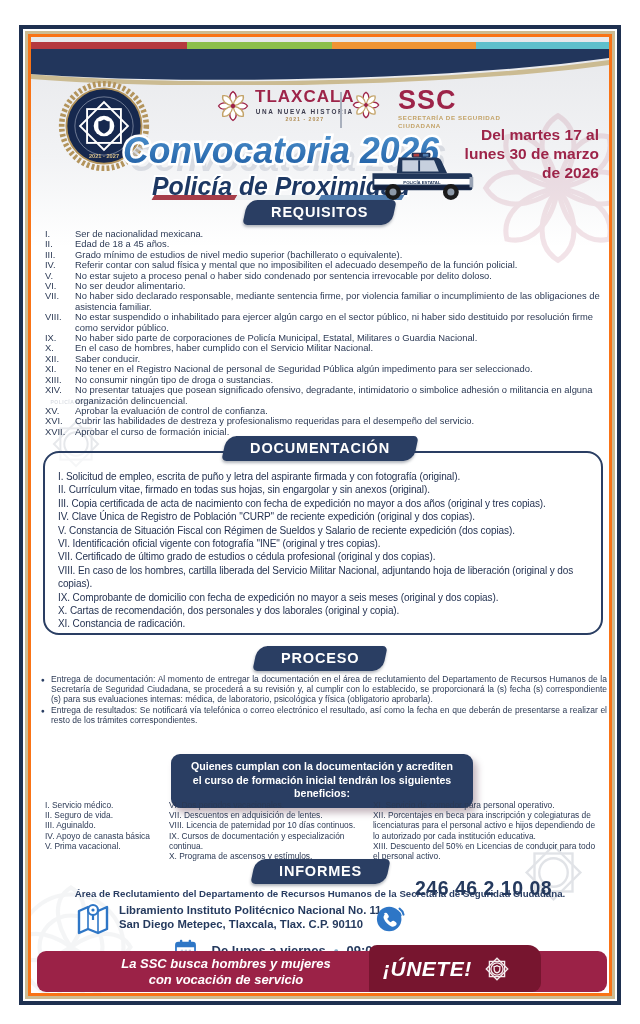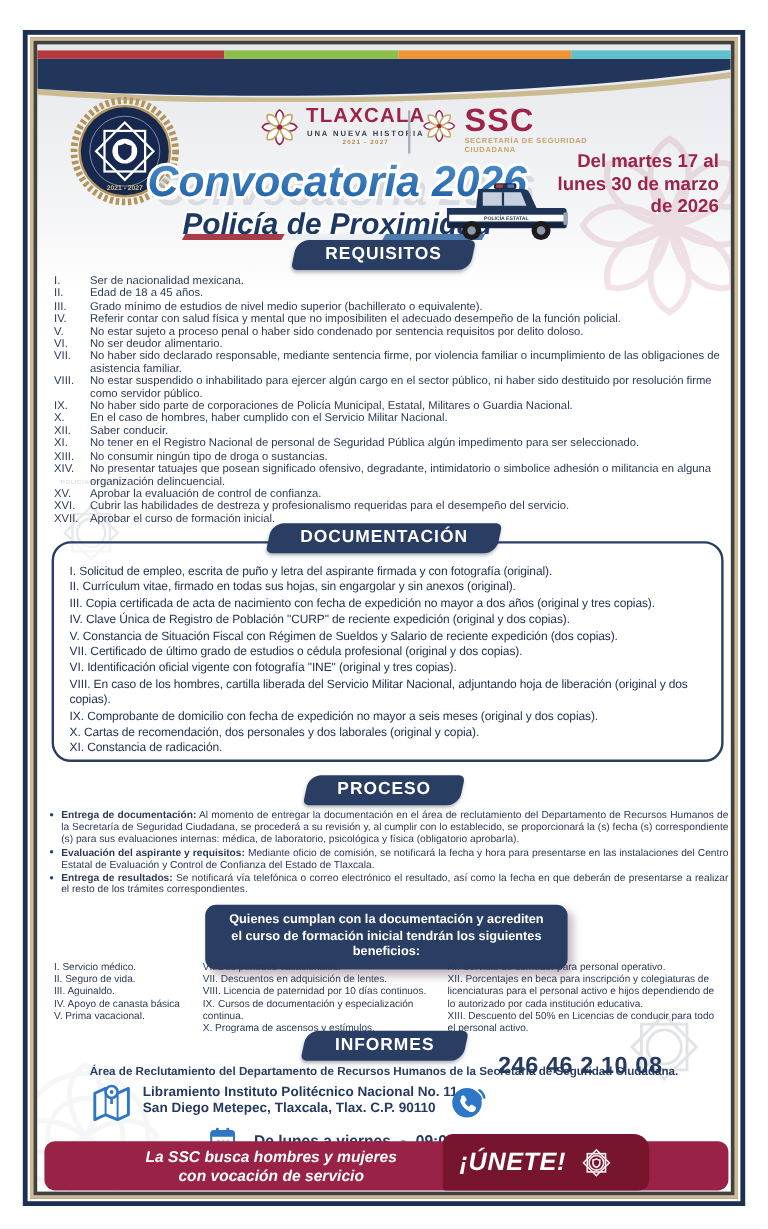--- a/index.html
+++ b/index.html
@@ -1,42 +1,42 @@
 <!DOCTYPE html>
 <html><head>
 <meta charset="utf-8">
 <style>
   * { margin:0; padding:0; box-sizing:border-box; }
   html,body { width:640px; height:1024px; background:#fff; font-family:"Liberation Sans", sans-serif; }
   body { position:relative; overflow:hidden; }
 
   .frame { position:absolute; left:19px; top:25px; width:602px; height:980px;
            border:4px solid #1e3050; background:#fff; }
-  .inner-border { position:absolute; inset:2px; border:3px solid #cdbc93; background:#404040; }
+  .inner-border { position:absolute; inset:2px; border:3px solid #cdbc93; background:#f97316; }
   .content { position:absolute; inset:3px; overflow:hidden;
              background:linear-gradient(180deg,#e7e8eb 0,#f2f3f5 120px,#ffffff 210px); }
 
   
   .wm { position:absolute; pointer-events:none; }
 
   
   .stripes { position:absolute; left:0; top:5px; width:100%; height:7px; display:flex; }
   .stripes div { height:100%; }
   .swoosh { position:absolute; left:0; top:12px; width:100%; height:36px; }
 
   
   .badge-logo { position:absolute; left:26px; top:42px; width:94px; height:94px; }
   .tlx { position:absolute; left:185px; top:50px; display:flex; align-items:flex-start; }
   .tlx-flower { width:34px; height:34px; margin-top:2px; }
   .tlx-txt { margin-left:5px; text-align:center; }
   .tlx-name { font-size:17px; font-weight:bold; letter-spacing:1px; color:#9d2449; }
   .tlx-tag  { font-size:6.4px; font-weight:bold; letter-spacing:1.6px; color:#3c3c4e; margin-top:1px; }
   .tlx-years{ font-size:5.2px; font-weight:bold; letter-spacing:1px; color:#b08c52; margin-top:1px; }
   .logo-divider { position:absolute; left:309px; top:55px; width:1.5px; height:36px; background:#a9b0bd; }
-  .ssc { position:absolute; left:320px; top:51px; display:flex; align-items:flex-start; }
+  .ssc { position:absolute; left:320px; top:51px; display:flex; align-items:flex-start;gap:11px; }
   .ssc-flower { width:30px; height:30px; margin-top:2px; }
   .ssc-txt { margin-left:6px; }
   .ssc-abbr { font-size:27px; font-weight:bold; letter-spacing:1px; color:#9d2449; line-height:24px; }
   .ssc-sub  { font-size:6.2px; font-weight:bold; letter-spacing:.6px; color:#c3a368; margin-top:2px; line-height:7.5px; }
 
   .dates { position:absolute; left:400px; top:88px; width:168px; text-align:right;
            font-size:15.5px; line-height:19px; font-weight:bold; color:#9d2449; }
 
   .title-wrap { position:absolute; left:80px; top:88px; width:340px; height:84px; }
   .tricolor { position:absolute; left:122px; top:158px; width:250px; height:5px; display:flex;
@@ -63,21 +63,21 @@
   .doc-box { position:absolute; left:12px; top:414px; width:560px; height:184px;
              border:2.5px solid #2a3e63; border-radius:16px; background:rgba(255,255,255,.6); }
   .doc-list { padding:17px 13px 6px 13px; font-size:10px; line-height:13.4px;
               color:#253352; letter-spacing:-.1px; }
 
   
   .proc-list { position:absolute; left:10px; top:638px; width:566px;
                font-size:8.5px; line-height:9.9px; color:#2c3a55; text-align:justify; }
   .proc-item { position:relative; padding-left:10px; margin-bottom:1px; }
   .proc-item::before { content:"●"; position:absolute; left:0; top:0; font-size:6.5px; color:#2a3e63; }
-  .proc-lead { font-weight:bold; }
+  .proc-lead { font-weight:normal; }
 
   
   .ben-banner { position:absolute; left:140px; top:717px; width:302px; background:#2a3e63;
                 color:#fff; border-radius:9px; text-align:center; font-weight:bold;
                 font-size:10.6px; line-height:13.5px; padding:6px 8px 7px;
                 box-shadow:4px 5px 7px rgba(90,50,70,.35); }
   .ben-col { position:absolute; top:763px; font-size:8.4px; line-height:10.2px; color:#2c3a55; }
   .ben-col-1 { left:14px;  width:112px; }
   .ben-col-2 { left:138px; width:202px; }
   .ben-col-3 { left:342px; width:230px; }
@@ -286,21 +286,21 @@
         <span class="req-text">Grado mínimo de estudios de nivel medio superior (bachillerato o equivalente).</span>
       </div>
 
       <div class="req-row">
         <span class="req-num">IV.</span>
         <span class="req-text">Referir contar con salud física y mental que no imposibiliten el adecuado desempeño de la función policial.</span>
       </div>
 
       <div class="req-row">
         <span class="req-num">V.</span>
-        <span class="req-text">No estar sujeto a proceso penal o haber sido condenado por sentencia requisitos por delito doloso.</span>
+        <span class="req-text">No estar sujeto a proceso penal o haber sido condenado por sentencia irrevocable por delito doloso.</span>
       </div>
 
       <div class="req-row">
         <span class="req-num">VI.</span>
         <span class="req-text">No ser deudor alimentario.</span>
       </div>
 
       <div class="req-row">
         <span class="req-num">VII.</span>
         <span class="req-text">No haber sido declarado responsable, mediante sentencia firme, por violencia familiar o incumplimiento de las obligaciones de asistencia familiar.</span>
@@ -363,23 +363,23 @@
         <div class="doc-item">I. Solicitud de empleo, escrita de puño y letra del aspirante firmada y con fotografía (original).</div>
 
         <div class="doc-item">II. Currículum vitae, firmado en todas sus hojas, sin engargolar y sin anexos (original).</div>
 
         <div class="doc-item">III. Copia certificada de acta de nacimiento con fecha de expedición no mayor a dos años (original y tres copias).</div>
 
         <div class="doc-item">IV. Clave Única de Registro de Población "CURP" de reciente expedición (original y dos copias).</div>
 
         <div class="doc-item">V. Constancia de Situación Fiscal con Régimen de Sueldos y Salario de reciente expedición (dos copias).</div>
 
+        <div class="doc-item">VI. Identificación oficial vigente con fotografía "INE" (original y tres copias).</div>
+
         <div class="doc-item">VII. Certificado de último grado de estudios o cédula profesional (original y dos copias).</div>
-
-        <div class="doc-item">VI. Identificación oficial vigente con fotografía "INE" (original y tres copias).</div>
 
         <div class="doc-item">VIII. En caso de los hombres, cartilla liberada del Servicio Militar Nacional, adjuntando hoja de liberación (original y dos copias).</div>
 
         <div class="doc-item">IX. Comprobante de domicilio con fecha de expedición no mayor a seis meses (original y dos copias).</div>
 
         <div class="doc-item">X. Cartas de recomendación, dos personales y dos laborales (original y copia).</div>
 
         <div class="doc-item">XI. Constancia de radicación.</div>
       </div>
   </div>
@@ -390,24 +390,20 @@
   <div class="sec-wrap" style="top:609px">
     <div class="sec-h"><span>PROCESO</span></div>
   </div>
   <div class="proc-list">
 
       <div class="proc-item">
         <span class="proc-lead">Entrega de documentación:</span>
         <span>Al momento de entregar la documentación en el área de reclutamiento del Departamento de Recursos Humanos de la Secretaría de Seguridad Ciudadana, se procederá a su revisión y, al cumplir con lo establecido, se proporcionará la (s) fecha (s) correspondiente (s) para sus evaluaciones internas: médica, de laboratorio, psicológica y física (obligatorio aprobarla).</span>
       </div>
 
-      <div class="proc-item">
-        <span class="proc-lead">Evaluación del aspirante y requisitos:</span>
-        <span>Mediante oficio de comisión, se notificará la fecha y hora para presentarse en las instalaciones del Centro Estatal de Evaluación y Control de Confianza del Estado de Tlaxcala.</span>
-      </div>
 
       <div class="proc-item">
         <span class="proc-lead">Entrega de resultados:</span>
         <span>Se notificará vía telefónica o correo electrónico el resultado, así como la fecha en que deberán de presentarse a realizar el resto de los trámites correspondientes.</span>
       </div>
     </div>
 
   <div class="ben-banner">
     <div>Quienes cumplan con la documentación y acrediten</div>
     <div>el curso de formación inicial tendrán los siguientes beneficios:</div>

